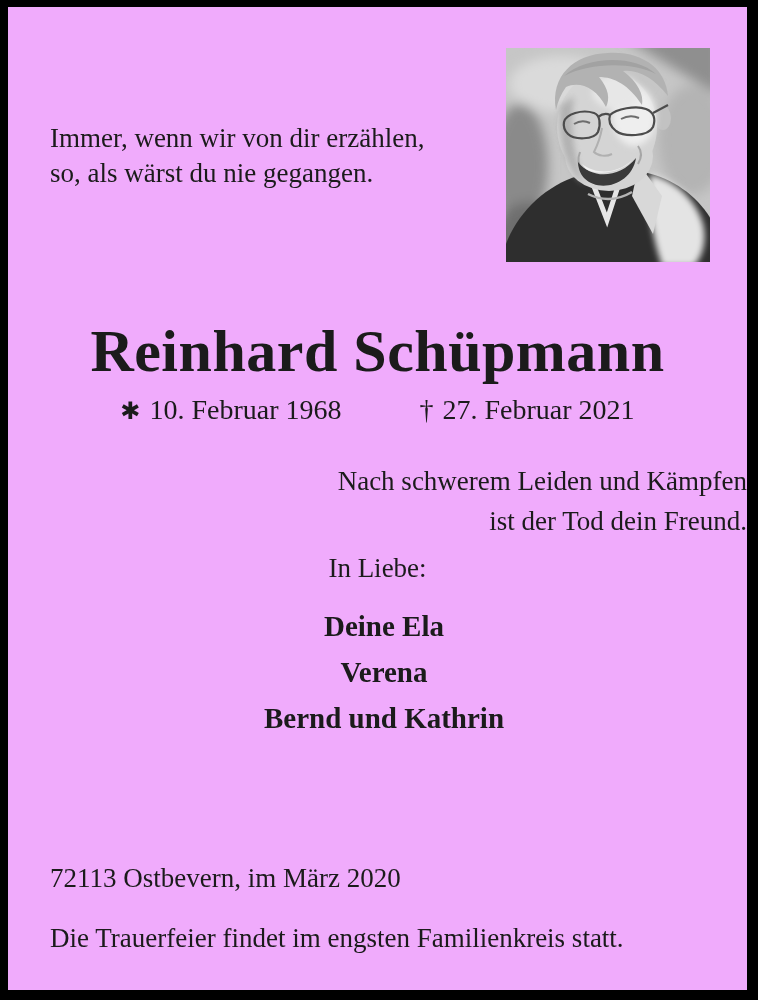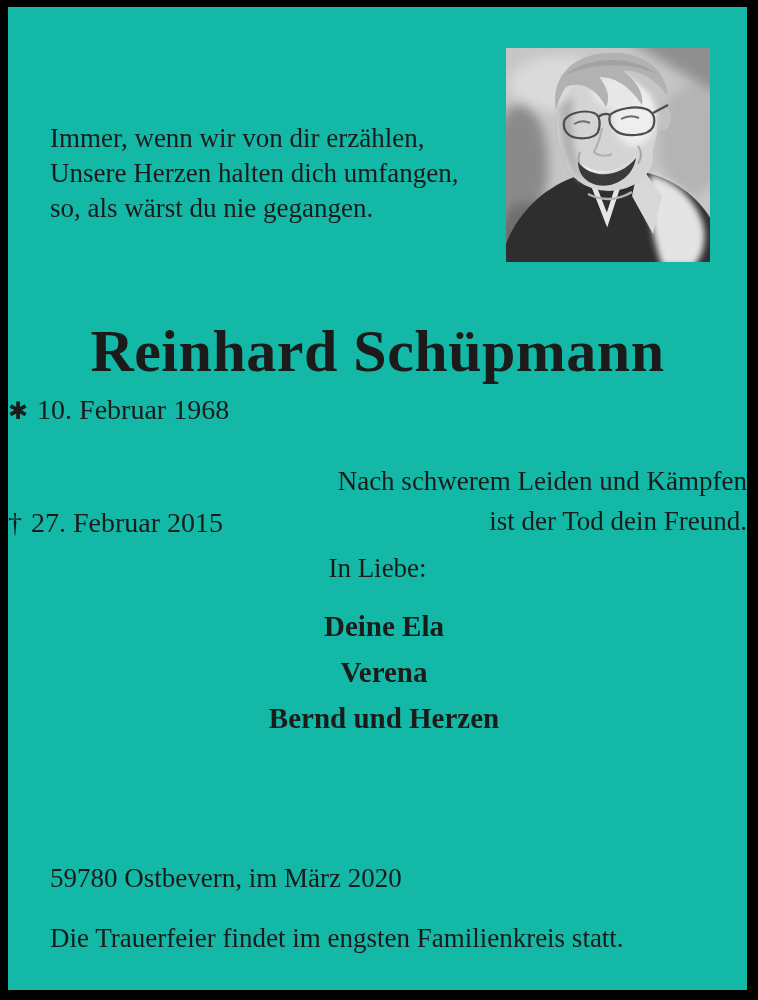--- a/index.html
+++ b/index.html
@@ -8,21 +8,21 @@
     width: 758px; height: 1000px;
     background: #000;
     margin: 0 auto;
     overflow: hidden;
     font-family: "Liberation Serif", "DejaVu Serif", serif;
     color: #1b1b1b;
   }
   .sheet {
     position: absolute;
     top: 7px; left: 8px; right: 11px; bottom: 10px;
-    background: #14b8a6;
+    background: #f0abfc;
   }
   .abs { position: absolute; }
 
   .poem {
     left: 42px; top: 114px;
     font-size: 27px; line-height: 35px;
     white-space: nowrap;
   }
 
   .photo {
@@ -37,21 +37,21 @@
     margin: 16px;
     text-align: center;
     font-size: 60px; line-height: 68px;
     font-weight: 700;
     letter-spacing: 0.5px;
   }
 
   .dates {
     left: 0; right: 0; top: 386px;
     display: flex; justify-content: center; gap: 78px;
-    font-size: 28px; line-height: 34px; flex-direction: column;
+    font-size: 28px; line-height: 34px;
   }
   .date-item { white-space: nowrap; }
   .date-symbol { display: inline-block; margin-right: 9px; }
   .birth-symbol { font-size: 24px; }
 
   .verse {
     left: 0; right: 0; top: 454px;
     text-align: right;
     font-size: 27px; line-height: 40px;
   }
@@ -82,21 +82,20 @@
   }
 </style>
 </head>
 <body>
 
 <div class="page">
   <div class="sheet">
 
     <div class="abs poem">
       <div>Immer, wenn wir von dir erzählen,</div>
-      <div>Unsere Herzen halten dich umfangen,</div>
       <div>so, als wärst du nie gegangen.</div>
     </div>
 
     <div class="abs photo">
       <svg width="204" height="214" viewBox="0 0 204 214" xmlns="http://www.w3.org/2000/svg">
         <defs>
           <filter id="b6" x="-30%" y="-30%" width="160%" height="160%">
               <feGaussianBlur stdDeviation="6"></feGaussianBlur>
             </filter>
           <filter id="b3" x="-40%" y="-40%" width="180%" height="180%">
@@ -138,34 +137,34 @@
         <path d="M72,114 C86,132 114,130 130,110 C126,136 94,146 78,130 C74,126 72,119 72,114 Z" fill="#3a3a3a"></path>
         <path d="M76,116 C90,127 112,126 126,112 C118,123 92,129 80,121 Z" fill="#f1f1f1"></path>
         <path d="M82,146 Q104,157 126,144" stroke="#b4b4b4" stroke-width="2.5" fill="none"></path>
       </svg>
     </div>
 
     <h1 class="abs name">Reinhard Schüpmann</h1>
 
     <div class="abs dates">
       <span class="date-item"><span class="date-symbol birth-symbol">✱</span><span>10. Februar 1968</span></span>
-      <span class="date-item"><span class="date-symbol">†</span><span>27. Februar 2015</span></span>
+      <span class="date-item"><span class="date-symbol">†</span><span>27. Februar 2021</span></span>
     </div>
 
     <div class="abs verse">
       <div>Nach schwerem Leiden und Kämpfen</div>
       <div>ist der Tod dein Freund.</div>
     </div>
 
     <div class="abs salutation">In Liebe:</div>
 
     <div class="abs mourners">
       <div>Deine Ela</div>
       <div>Verena</div>
-      <div>Bernd und Herzen</div>
+      <div>Bernd und Kathrin</div>
     </div>
 
-    <div class="abs place-line">59780 Ostbevern, im März 2020</div>
+    <div class="abs place-line">72113 Ostbevern, im März 2020</div>
 
     <div class="abs funeral-line">Die Trauerfeier findet im engsten Familienkreis statt.</div>
 
   </div>
 </div>
 
 </body></html>

